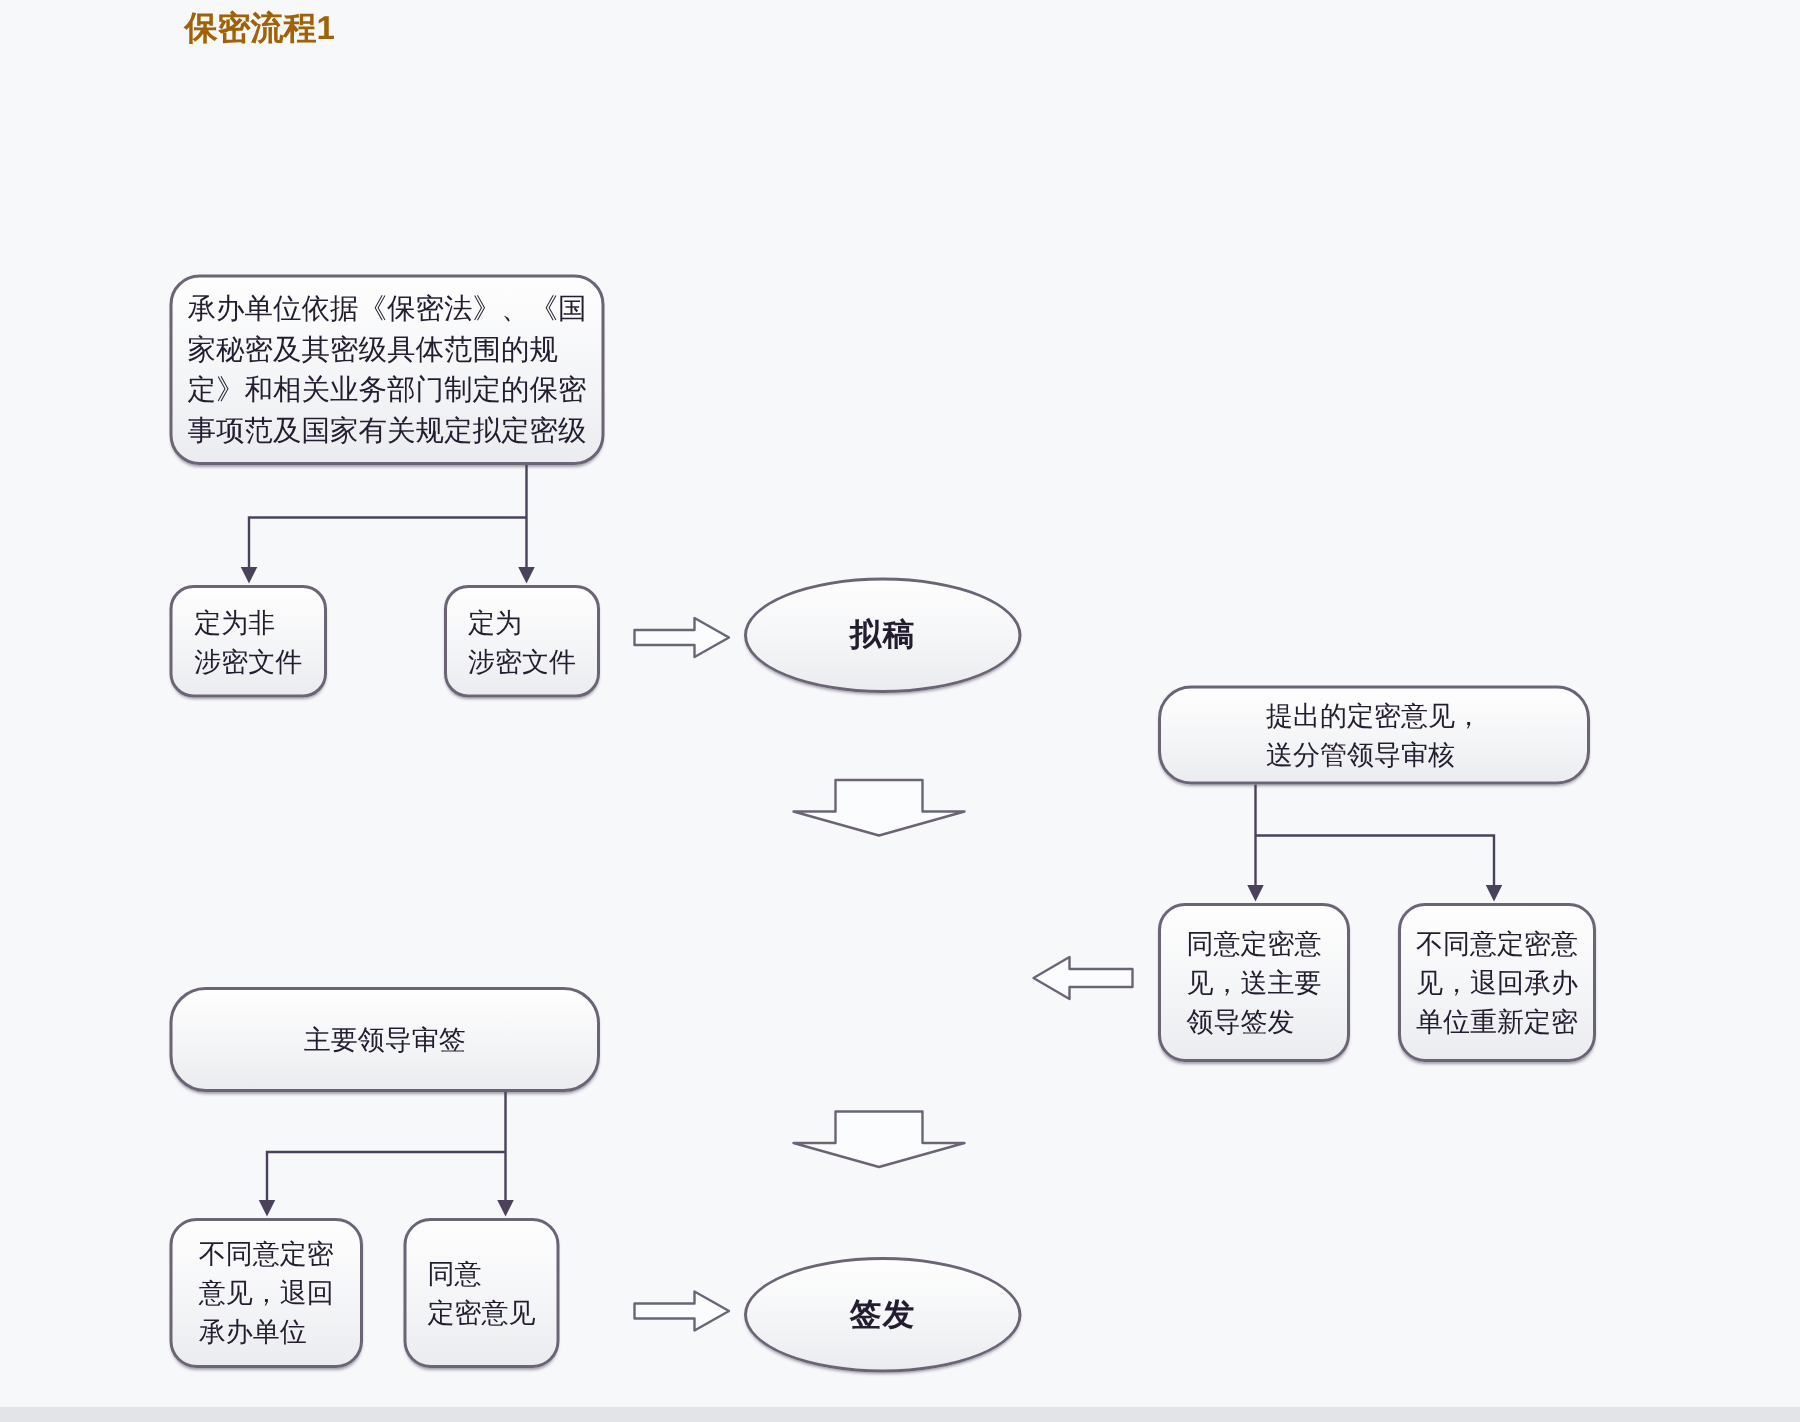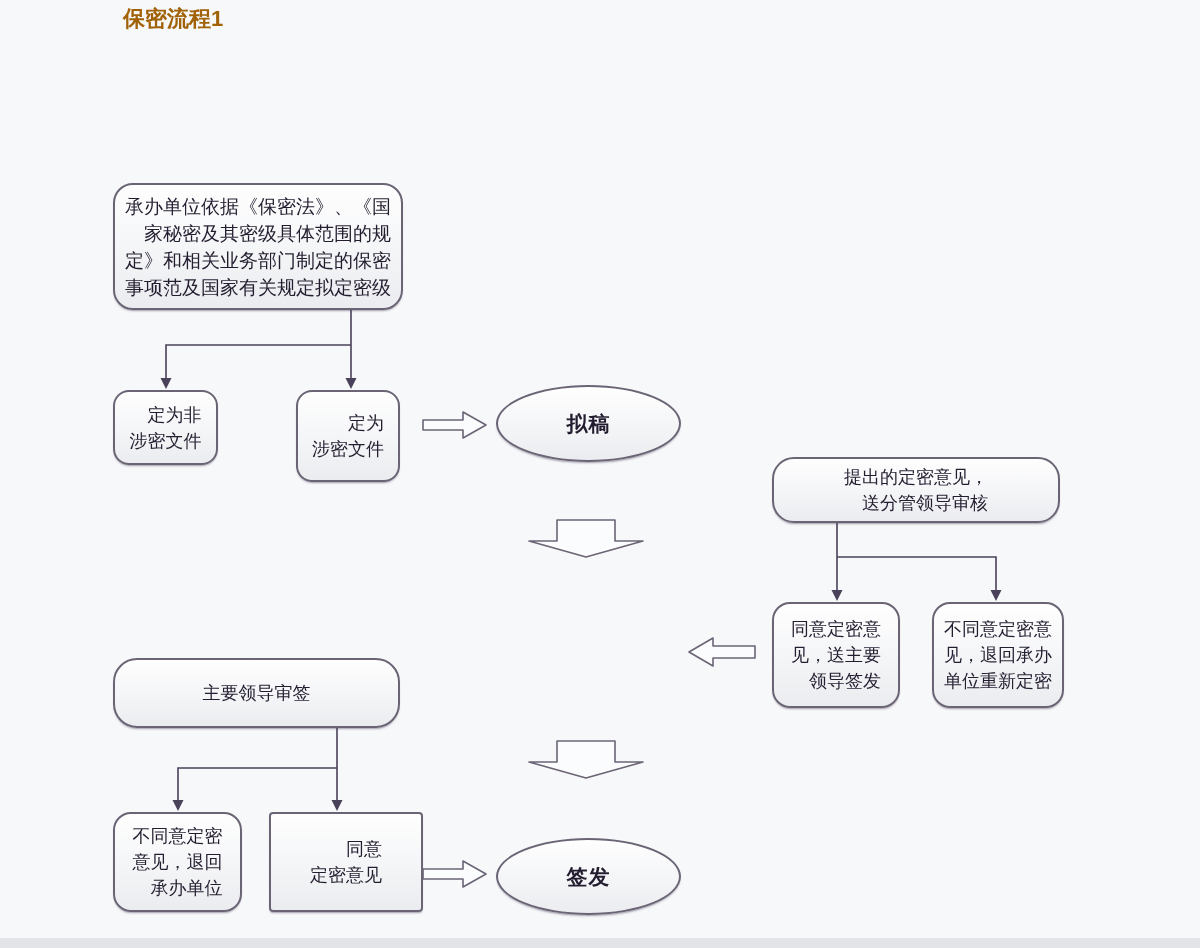--- a/index.html
+++ b/index.html
@@ -9,46 +9,46 @@
     font-family:"Liberation Sans", sans-serif;
   }
   #canvas{position:absolute;inset:0}
 
   .shape{
     position:absolute;box-sizing:border-box;
     border:2px solid #6b6475;
     background:linear-gradient(180deg,#fefefe 0%,#f4f5f7 55%,#eaecef 100%);
     box-shadow:0 2px 2px -1px rgba(76,70,96,.5);
     display:flex;align-items:center;justify-content:center;
-    text-align:right;white-space:pre-line;
+    text-align:left;white-space:pre-line;
     color:#241d30;font-size:18px;line-height:26px;
   }
   .ellipse{border-radius:50%;font-weight:bold;font-size:21px;letter-spacing:1px}
 
   #corner-label{
     position:absolute;left:123px;top:4px;
     font-size:22px;font-weight:bold;color:#a16207;
   }
   #title{
     position:absolute;left:420px;top:50px;width:340px;text-align:center;
     font-family:"Liberation Serif", serif;
     font-size:42px;font-weight:bold;color:#111;letter-spacing:2px;
   }
 
   #n-basis{left:113px;top:183px;width:290px;height:127px;border-radius:20px;font-size:19px;line-height:27px}
   #n-nonsecret{left:113px;top:390px;width:105px;height:75px;border-radius:16px}
-  #n-secret{left:296px;top:390px;width:104px;height:92px;border-radius:16px}
+  #n-secret{left:296px;top:390px;width:104px;height:75px;border-radius:16px}
   #n-draft{left:496px;top:385px;width:185px;height:77px}
   #n-opinion{left:772px;top:457px;width:288px;height:66px;border-radius:22px}
   #n-agree-send{left:772px;top:602px;width:128px;height:106px;border-radius:18px}
   #n-disagree-redo{left:932px;top:602px;width:132px;height:106px;border-radius:18px}
   #n-review{left:495px;top:612px;width:188px;height:78px}
   #n-leader{left:113px;top:658px;width:287px;height:70px;border-radius:24px}
   #n-disagree-return{left:113px;top:812px;width:129px;height:100px;border-radius:18px}
-  #n-agree-opinion{left:269px;top:812px;width:154px;height:100px;border-radius:4px}
+  #n-agree-opinion{left:269px;top:812px;width:104px;height:100px;border-radius:18px}
   #n-issue{left:496px;top:838px;width:185px;height:77px}
 
   #overlay{position:absolute;left:0;top:0;width:1200px;height:948px;pointer-events:none}
   .connector{fill:none;stroke:#4a415a;stroke-width:1.6}
   .arrowhead{fill:#4a415a;stroke:none}
   .blockarrow{fill:#fbfcfd;stroke:#6b6475;stroke-width:1.6;stroke-linejoin:round}
 
   #bottom-edge{position:absolute;left:0;top:938px;width:1200px;height:10px;background:#e3e4e7}
 </style>
 </head>

